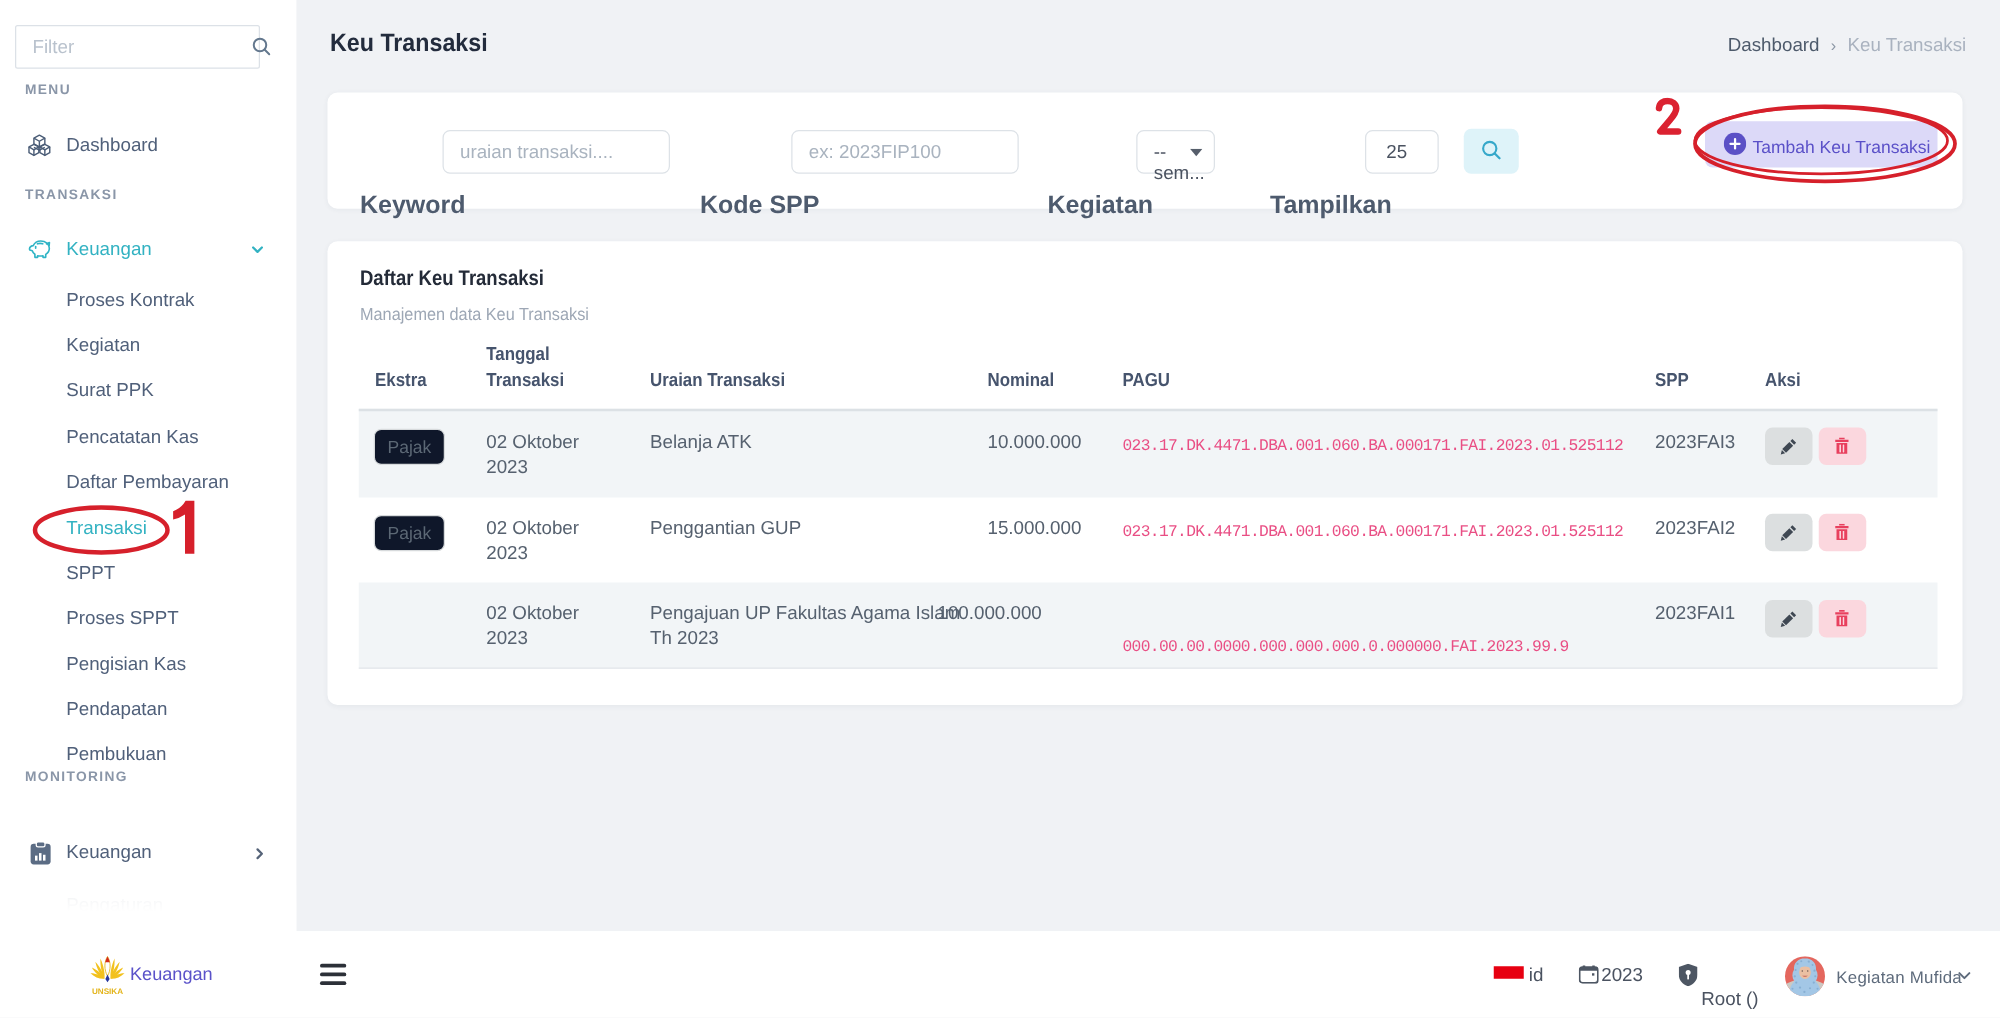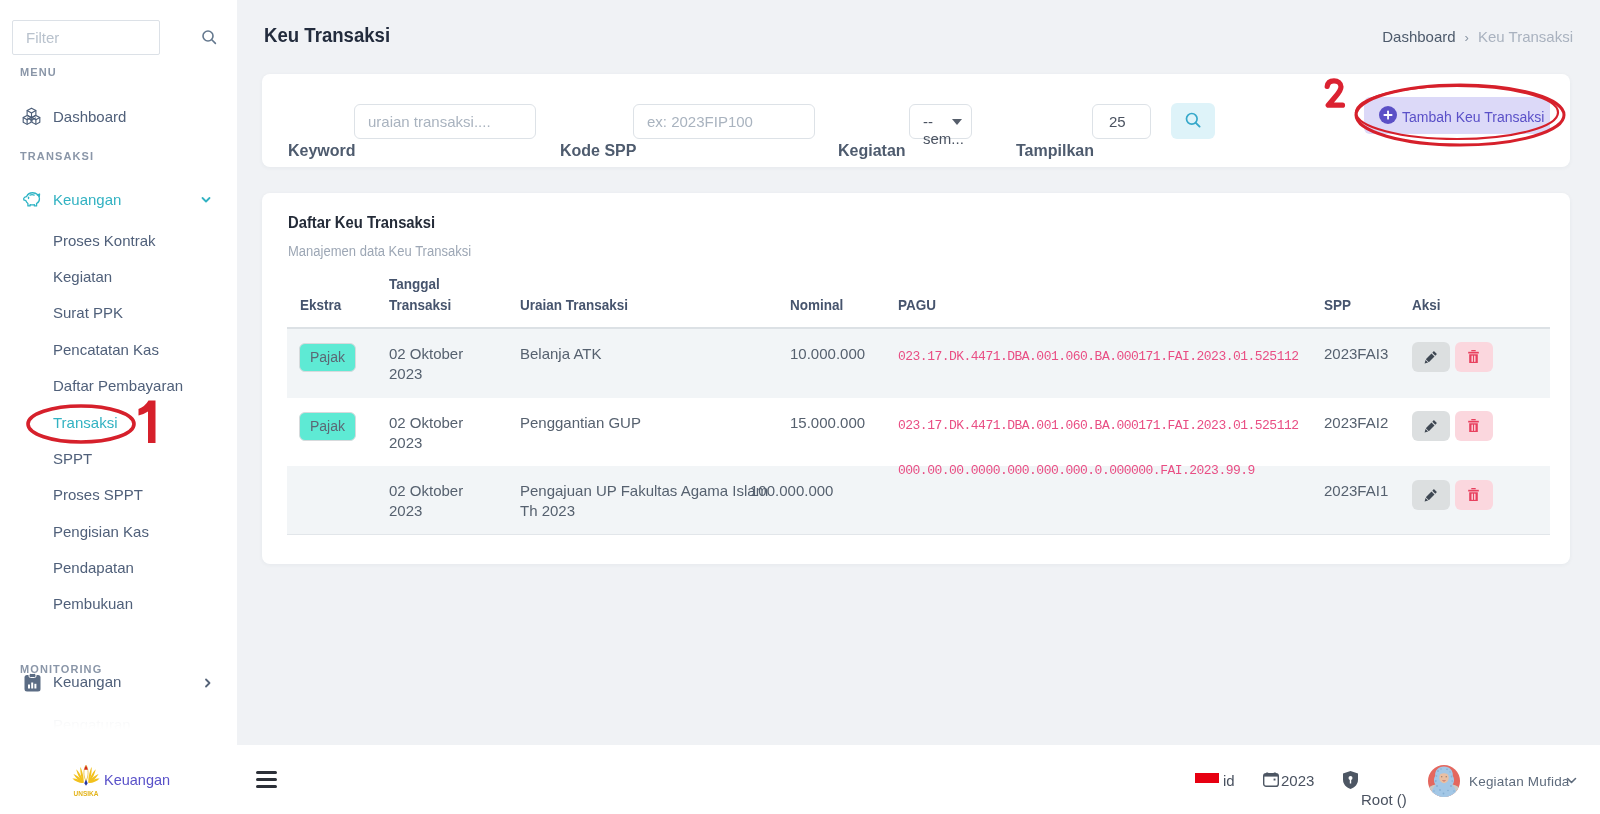--- a/index.html
+++ b/index.html
@@ -4,46 +4,46 @@
 <style>
 * { margin:0; padding:0; box-sizing:border-box; }
 html,body { width:1600px; height:814px; }
 body { position:relative; font-family:"Liberation Sans",sans-serif; background:#fff; overflow:hidden; }
 .abs { position:absolute; }
 
 #main { position:absolute; left:237px; top:0; width:1363px; height:745px; background:#f0f2f5; }
 #sidebar { position:absolute; left:0; top:0; width:237px; height:745px; background:#fff; }
 #footer { position:absolute; left:0; top:745px; width:1600px; height:69px; background:#fff; }
 
-.s-input { position:absolute; left:12px; top:20px; width:148px; height:35px; border:1px solid #dce1e7; border-radius:2px; background:#fff; }
+.s-input { position:absolute; left:12px; top:20px; width:196px; height:35px; border:1px solid #dce1e7; border-radius:2px; background:#fff; }
 .s-input span { position:absolute; left:13px; top:8px; font-size:15px; color:#b9c2cd; }
 .s-label { position:absolute; font-size:11px; font-weight:bold; letter-spacing:1.1px; color:#8a96a8; }
 .s-item { position:absolute; left:53px; font-size:15px; color:#50607a; white-space:nowrap; }
 .s-item.teal { color:#32b2c2; }
 .s-icon { position:absolute; left:21px; }
 
 .f-text { position:absolute; font-size:15px; color:#4a5260; white-space:nowrap; }
 
 #title { position:absolute; left:264px; top:24px; font-size:20px; font-weight:bold; color:#232c3d; transform:scaleX(.93); transform-origin:left; }
 #crumb { position:absolute; top:28px; right:27px; font-size:15px; color:#4d5a6b; }
 #crumb .sep { color:#8b97a5; padding:0 9px; font-size:13px; }
 #crumb .cur { color:#a9b2bf; }
 .card { position:absolute; background:#fff; border-radius:8px; box-shadow:0 1px 4px rgba(40,50,70,.05); }
 #fcard { left:262px; top:74px; width:1308px; height:93px; }
 #tcard { left:262px; top:193px; width:1308px; height:371px; }
-.flabel { position:absolute; top:102px; font-size:16px; font-weight:bold; color:#4e5b6e;margin-top:40px; }
+.flabel { position:absolute; top:113px; font-size:20px; font-weight:bold; color:#4e5b6e;margin-top:40px; }
 .finput { position:absolute; top:104px; height:35px; border:1px solid #dde2e7; border-radius:6px; background:#fff; font-size:15px; color:#a9b3bf; }
 .finput span { position:absolute; left:13px; top:8px; }
 
 .th { position:absolute; font-size:15px; font-weight:bold; color:#46546d; line-height:21px; transform:scaleX(.9); transform-origin:left; }
 .td { position:absolute; font-size:15px; color:#56616f; line-height:20px; }
 .mono { font-family:"Liberation Mono",monospace; font-size:13px; color:#e94e84; letter-spacing:-0.52px; }
 .row { position:absolute; left:25px; width:1263px; }
 .rowbg { background:#f2f5f7; }
-.badge { position:absolute; width:57px; height:29px; background:#5eead4; border:1px solid #d7dadc; border-radius:6px; font-size:14px; color:#5c6875; text-align:center; line-height:27px; }
+.badge { position:absolute; width:57px; height:29px; background:#0f172a; border:1px solid #d7dadc; border-radius:6px; font-size:14px; color:#5c6875; text-align:center; line-height:27px; }
 .btn-e { position:absolute; width:38px; height:30px; background:#dcdfe0; border-radius:6px; }
 .btn-d { position:absolute; width:38px; height:30px; background:#fbd7de; border-radius:6px; }
 .btn-e svg, .btn-d svg { position:absolute; left:12px; top:8px; }
 </style>
 </head>
 <body>
 <div id="main"></div>
 <div id="sidebar"></div>
 <div id="footer"></div>
 
@@ -88,21 +88,21 @@
 <div class="s-item" style="top:304px">Surat PPK</div>
 <div class="s-item" style="top:341px">Pencatatan Kas</div>
 <div class="s-item" style="top:377px">Daftar Pembayaran</div>
 <div class="s-item teal" style="top:414px">Transaksi</div>
 <div class="s-item" style="top:450px">SPPT</div>
 <div class="s-item" style="top:486px">Proses SPPT</div>
 <div class="s-item" style="top:523px">Pengisian Kas</div>
 <div class="s-item" style="top:559px">Pendapatan</div>
 <div class="s-item" style="top:595px">Pembukuan</div>
 
-<div class="s-label" style="left:20px;top:663px">MONITORING</div>
+<div class="s-label" style="left:20px;top:616px">MONITORING</div>
 <svg class="s-icon" style="left:24px;top:673px" width="17" height="19" viewBox="0 0 17 19">
     <rect x="0.5" y="2" width="16" height="16.5" rx="2.5" fill="#5b6c84"></rect>
     <rect x="5" y="0.5" width="7" height="4" rx="1.5" fill="#5b6c84" stroke="#fff" stroke-width="1"></rect>
     <rect x="4" y="11.5" width="2" height="4" fill="#fff"></rect>
     <rect x="7.2" y="9.5" width="2" height="6" fill="#fff"></rect>
     <rect x="10.4" y="10.8" width="2" height="4.7" fill="#fff"></rect>
   </svg>
 <div class="s-item" style="top:673px">Keuangan</div>
 <svg class="abs" style="left:202px;top:677px" width="12" height="12" viewBox="0 0 12 12" fill="none" stroke="#556378" stroke-width="1.8" stroke-linecap="round" stroke-linejoin="round">
     <path d="M4 2.5 7.5 6 4 9.5"></path>
@@ -204,21 +204,21 @@
       <path d="M4.3 0h4.4v1.3H4.3z"></path>
       <path d="M1.2 1.8h10.6v1.7H1.2z"></path>
       <path d="M2.2 4.3h8.6V13H2.2zM4.7 5.8v6h1v-6zm2.6 0v6h1v-6z" fill-rule="evenodd"></path>
       <path d="M4.7 5.8h1v6h-1zM7.3 5.8h1v6h-1z" fill="#fbd7de"></path>
     </svg>
   </div>
 
 <div class="td" style="left:389px;top:481px">02 Oktober<br>2023</div>
 <div class="td" style="left:520px;top:481px">Pengajuan UP Fakultas Agama Islam<br>Th 2023</div>
 <div class="td" style="left:750px;top:481px">100.000.000</div>
-<div class="td mono" style="left:898px;top:461px">000.00.00.0000.000.000.000.0.000000.FAI.2023.99.9</div>
+<div class="td mono" style="left:898px;top:508px">000.00.00.0000.000.000.000.0.000000.FAI.2023.99.9</div>
 <div class="td" style="left:1324px;top:481px">2023FAI1</div>
 <div class="btn-e" style="left:1412px;top:480px">
     <svg width="14" height="14" viewBox="0 0 14 14" fill="#3f4853">
       <path d="M9.9 1.1l3 3-1.6 1.6-3-3z"></path>
       <path d="M7.5 3.5l3 3-5.7 5.7-3-3z"></path>
       <path d="M1.5 9.9l2.6 2.6-3.5 1z"></path>
     </svg>
   </div>
 <div class="btn-d" style="left:1455px;top:480px">
     <svg width="13" height="14" viewBox="0 0 13 14" fill="#e8405e">

